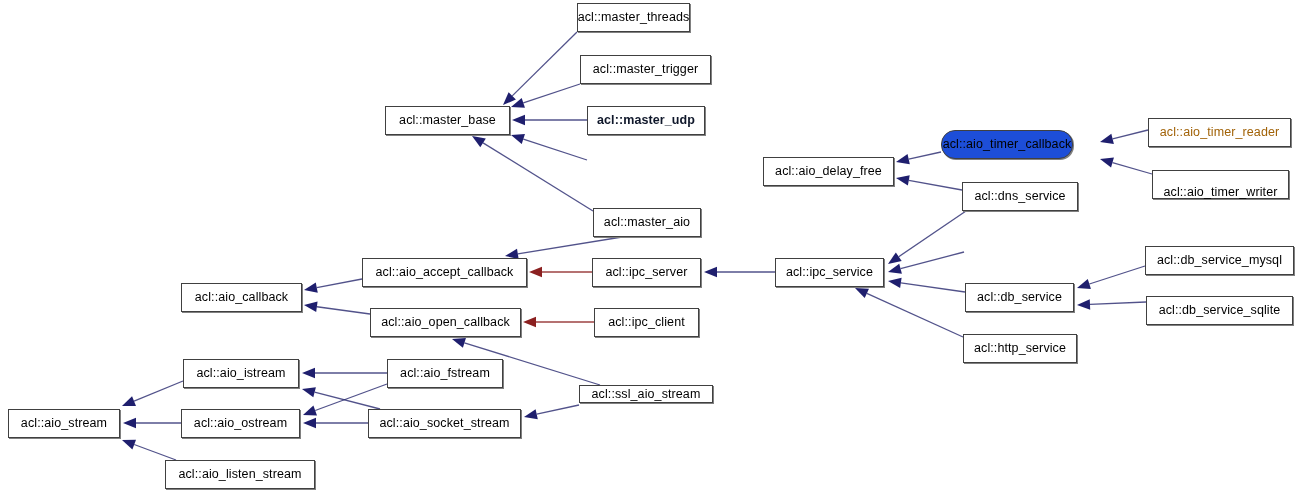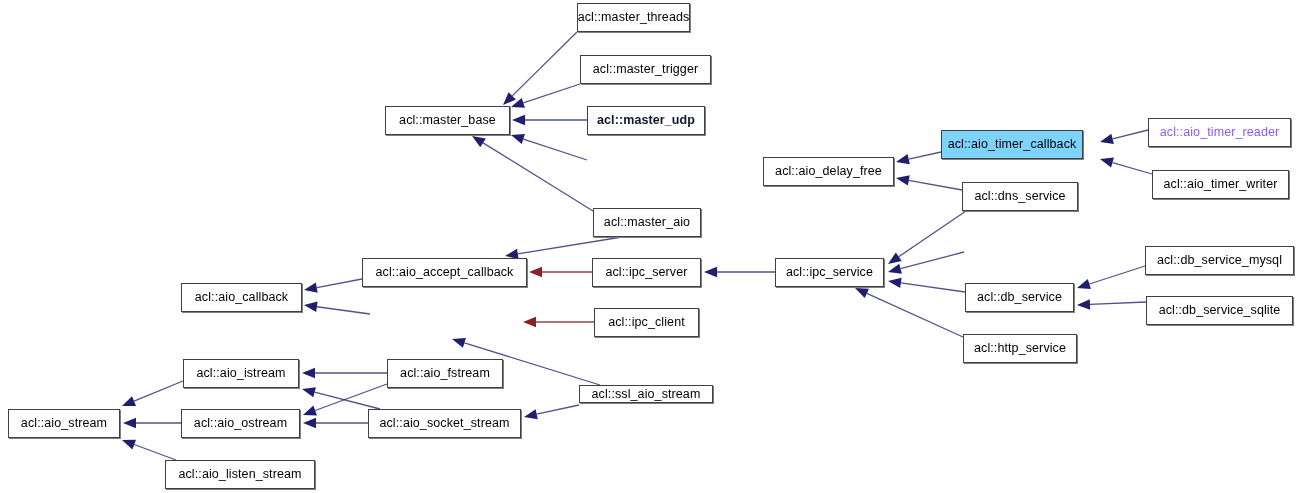--- a/index.html
+++ b/index.html
@@ -182,39 +182,42 @@
     </div>
     <div class="node" style="left: 385px; top: 106px; width: 125px; height: 29px; border-color: rgb(64, 64, 64); background: rgb(255, 255, 255); box-shadow: rgb(128, 128, 128) 1px 1px 0px 0px;">
       <span style="color: rgb(0, 0, 0);">acl::master_base</span>
     </div>
     <div class="node" style="left: 181px; top: 283px; width: 121px; height: 29px; border-color: rgb(64, 64, 64); background: rgb(255, 255, 255); box-shadow: rgb(128, 128, 128) 1px 1px 0px 0px;">
       <span style="color: rgb(0, 0, 0);">acl::aio_callback</span>
     </div>
     <div class="node" style="left: 362px; top: 258px; width: 165px; height: 29px; border-color: rgb(64, 64, 64); background: rgb(255, 255, 255); box-shadow: rgb(128, 128, 128) 1px 1px 0px 0px;">
       <span style="color: rgb(0, 0, 0);">acl::aio_accept_callback</span>
     </div>
+    <div class="node" style="left: 370px; top: 308px; width: 151px; height: 29px; border-color: rgb(64, 64, 64); background: rgb(255, 255, 255); box-shadow: rgb(128, 128, 128) 1px 1px 0px 0px;">
+      <span style="color: rgb(0, 0, 0);">acl::aio_open_callback</span>
+    </div>
     <div class="node" style="left: 592px; top: 258px; width: 109px; height: 29px; border-color: rgb(64, 64, 64); background: rgb(255, 255, 255); box-shadow: rgb(128, 128, 128) 1px 1px 0px 0px;">
       <span style="color: rgb(0, 0, 0);">acl::ipc_server</span>
     </div>
     <div class="node" style="left: 594px; top: 308px; width: 105px; height: 29px; border-color: rgb(64, 64, 64); background: rgb(255, 255, 255); box-shadow: rgb(128, 128, 128) 1px 1px 0px 0px;">
       <span style="color: rgb(0, 0, 0);">acl::ipc_client</span>
     </div>
     <div class="node" style="left: 775px; top: 258px; width: 109px; height: 29px; border-color: rgb(64, 64, 64); background: rgb(255, 255, 255); box-shadow: rgb(128, 128, 128) 1px 1px 0px 0px;">
       <span style="color: rgb(0, 0, 0);">acl::ipc_service</span>
     </div>
     <div class="node" style="left: 763px; top: 157px; width: 131px; height: 29px; border-color: rgb(64, 64, 64); background: rgb(255, 255, 255); box-shadow: rgb(128, 128, 128) 1px 1px 0px 0px;">
       <span style="color: rgb(0, 0, 0);">acl::aio_delay_free</span>
     </div>
-    <div class="node" style="left: 941px; top: 130px; width: 142px; height: 29px; border-color: rgb(64, 64, 64); background: #7dd3fc; box-shadow: rgb(128, 128, 128) 1px 1px 0px 0px;">
+    <div class="node" style="left: 941px; top: 130px; width: 132px; height: 29px; border-color: rgb(64, 64, 64); background: #1d4ed8; box-shadow: rgb(128, 128, 128) 1px 1px 0px 0px; border-radius: 14px;">
       <span style="color: rgb(0, 0, 0);">acl::aio_timer_callback</span>
     </div>
     <div class="node" style="left: 1148px; top: 118px; width: 143px; height: 29px; border-color: rgb(64, 64, 64); background: rgb(255, 255, 255); box-shadow: rgb(128, 128, 128) 1px 1px 0px 0px;">
-      <span style="color: #8b5cf6;">acl::aio_timer_reader</span>
-    </div>
-    <div class="node" style="left: 1152px; top: 170px; width: 137px; height: 29px; border-color: rgb(64, 64, 64); background: rgb(255, 255, 255); box-shadow: rgb(128, 128, 128) 1px 1px 0px 0px;">
+      <span style="color: #a16207;">acl::aio_timer_reader</span>
+    </div>
+    <div class="node" style="left: 1152px; top: 170px; width: 137px; height: 29px; border-color: rgb(64, 64, 64); background: rgb(255, 255, 255); box-shadow: rgb(128, 128, 128) 1px 1px 0px 0px; align-items: flex-end;">
       <span style="color: rgb(0, 0, 0);">acl::aio_timer_writer</span>
     </div>
     <div class="node" style="left: 962px; top: 182px; width: 116px; height: 29px; border-color: rgb(64, 64, 64); background: rgb(255, 255, 255); box-shadow: rgb(128, 128, 128) 1px 1px 0px 0px;">
       <span style="color: rgb(0, 0, 0);">acl::dns_service</span>
     </div>
     <div class="node" style="left: 965px; top: 283px; width: 109px; height: 29px; border-color: rgb(64, 64, 64); background: rgb(255, 255, 255); box-shadow: rgb(128, 128, 128) 1px 1px 0px 0px;">
       <span style="color: rgb(0, 0, 0);">acl::db_service</span>
     </div>
     <div class="node" style="left: 963px; top: 334px; width: 114px; height: 29px; border-color: rgb(64, 64, 64); background: rgb(255, 255, 255); box-shadow: rgb(128, 128, 128) 1px 1px 0px 0px;">
       <span style="color: rgb(0, 0, 0);">acl::http_service</span>

